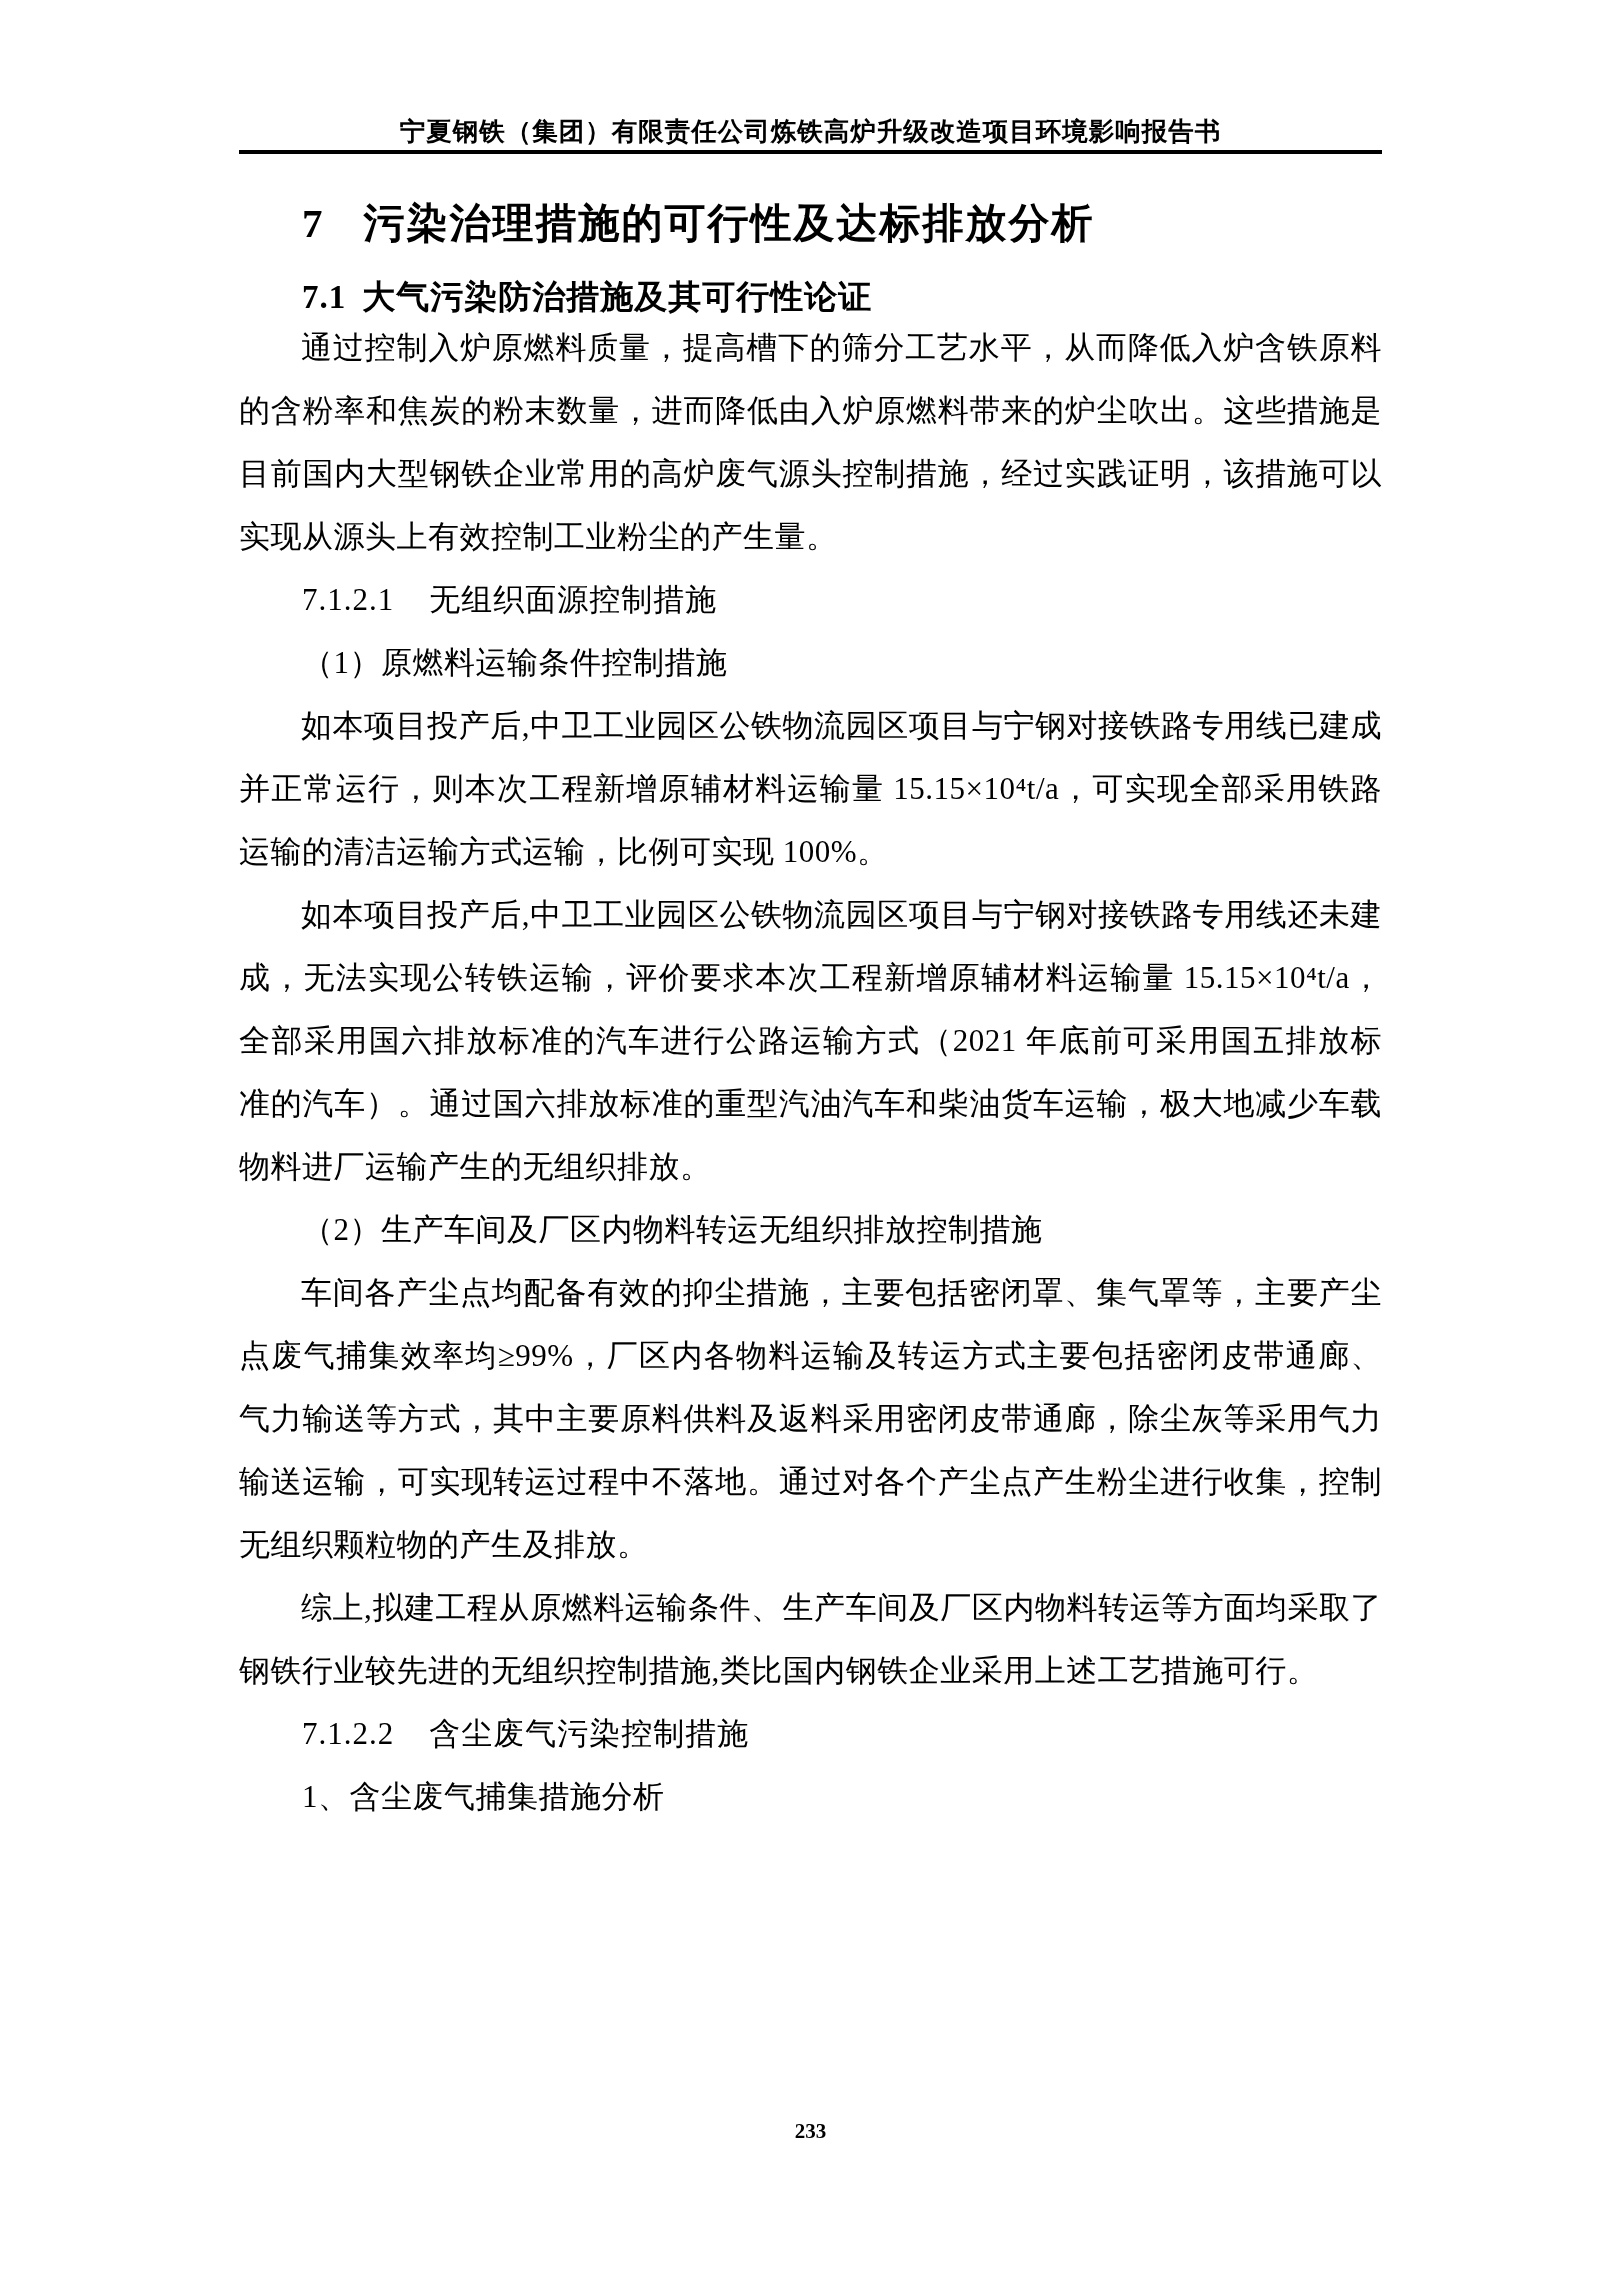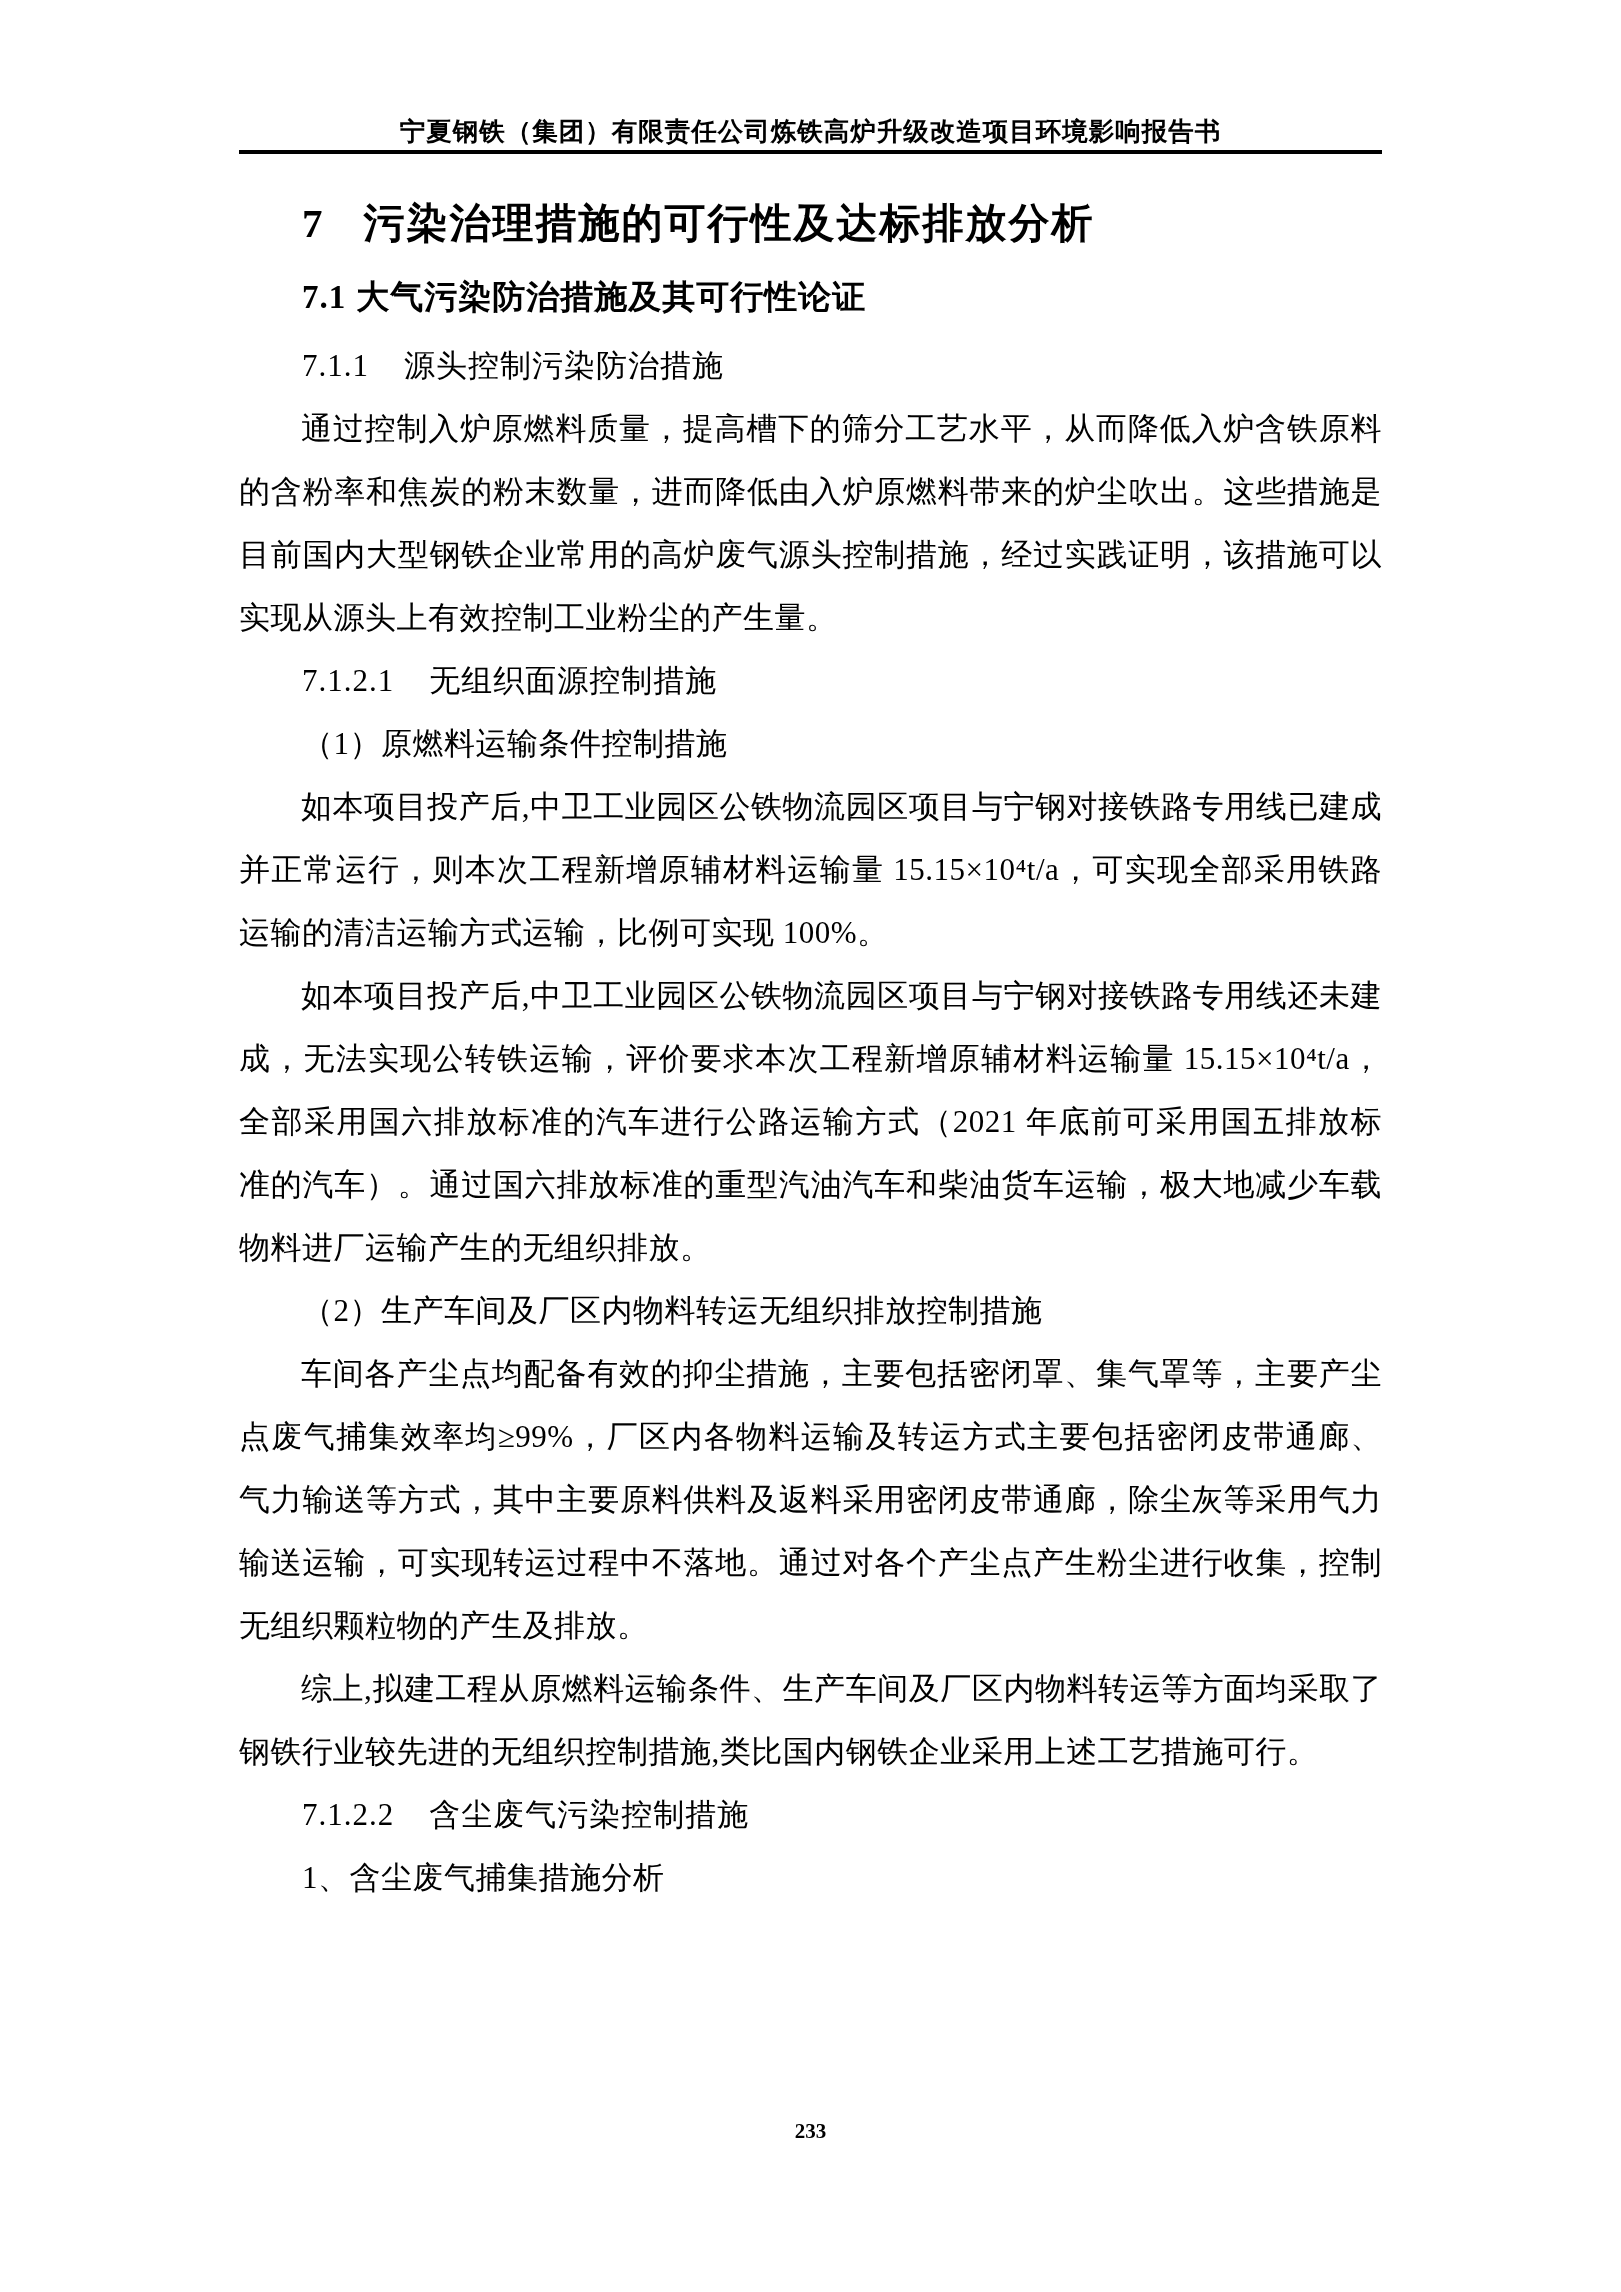--- a/index.html
+++ b/index.html
@@ -39,21 +39,21 @@
     letter-spacing: 2px;
   }
   h1.chapter .sec-num { margin-right: 39px; }
   h2.section {
     margin: 33px 0 0 0;
     font-size: 33px;
     line-height: 37px;
     font-weight: bold;
     letter-spacing: 1px;
   }
-  h2.section .sec-num { margin-right: 10px; }
+  h2.section .sec-num { margin-right: 16px; }
   h3.subsection, h4.subsubsection {
     margin: 0;
     font-size: 31px;
     line-height: 63px;
     font-weight: normal;
     letter-spacing: 1px;
   }
   h3.first { margin-top: 17.6px; }
   h3.subsection .sec-num, h4.subsubsection .sec-num { margin-right: 35px; }
   .indent2 { padding-left: 63px; }
@@ -100,23 +100,20 @@
   <main class="content-col">
 
     <h1 class="chapter indent2">
       <span class="sec-num">7</span><span>污染治理措施的可行性及达标排放分析</span>
     </h1>
 
     <h2 class="section indent2">
       <span class="sec-num">7.1</span><span>大气污染防治措施及其可行性论证</span>
     </h2>
 
-    <h3 class="subsection indent2 first">
-      <span class="sec-num">7.1.1</span><span>源头控制污染防治措施</span>
-    </h3>
 
     <p class="body">通过控制入炉原燃料质量，提高槽下的筛分工艺水平，从而降低入炉含铁原料的含粉率和焦炭的粉末数量，进而降低由入炉原燃料带来的炉尘吹出。这些措施是目前国内大型钢铁企业常用的高炉废气源头控制措施，经过实践证明，该措施可以实现从源头上有效控制工业粉尘的产生量。</p>
 
 
     <h4 class="subsubsection indent2">
       <span class="sec-num">7.1.2.1</span><span>无组织面源控制措施</span>
     </h4>
 
     <p class="item indent2">（1）原燃料运输条件控制措施</p>
 

